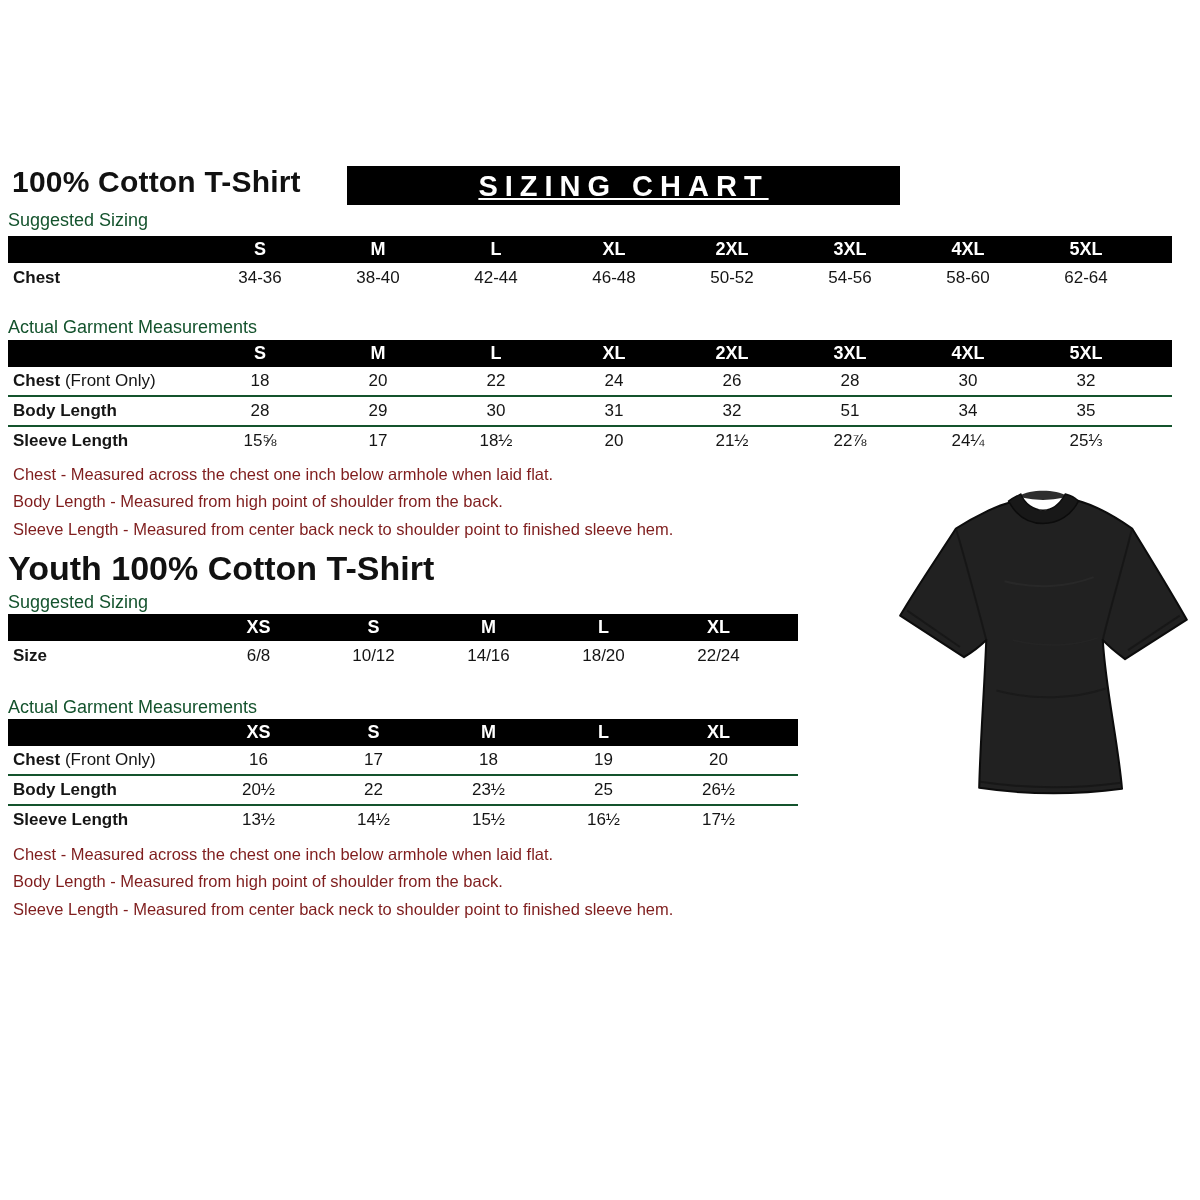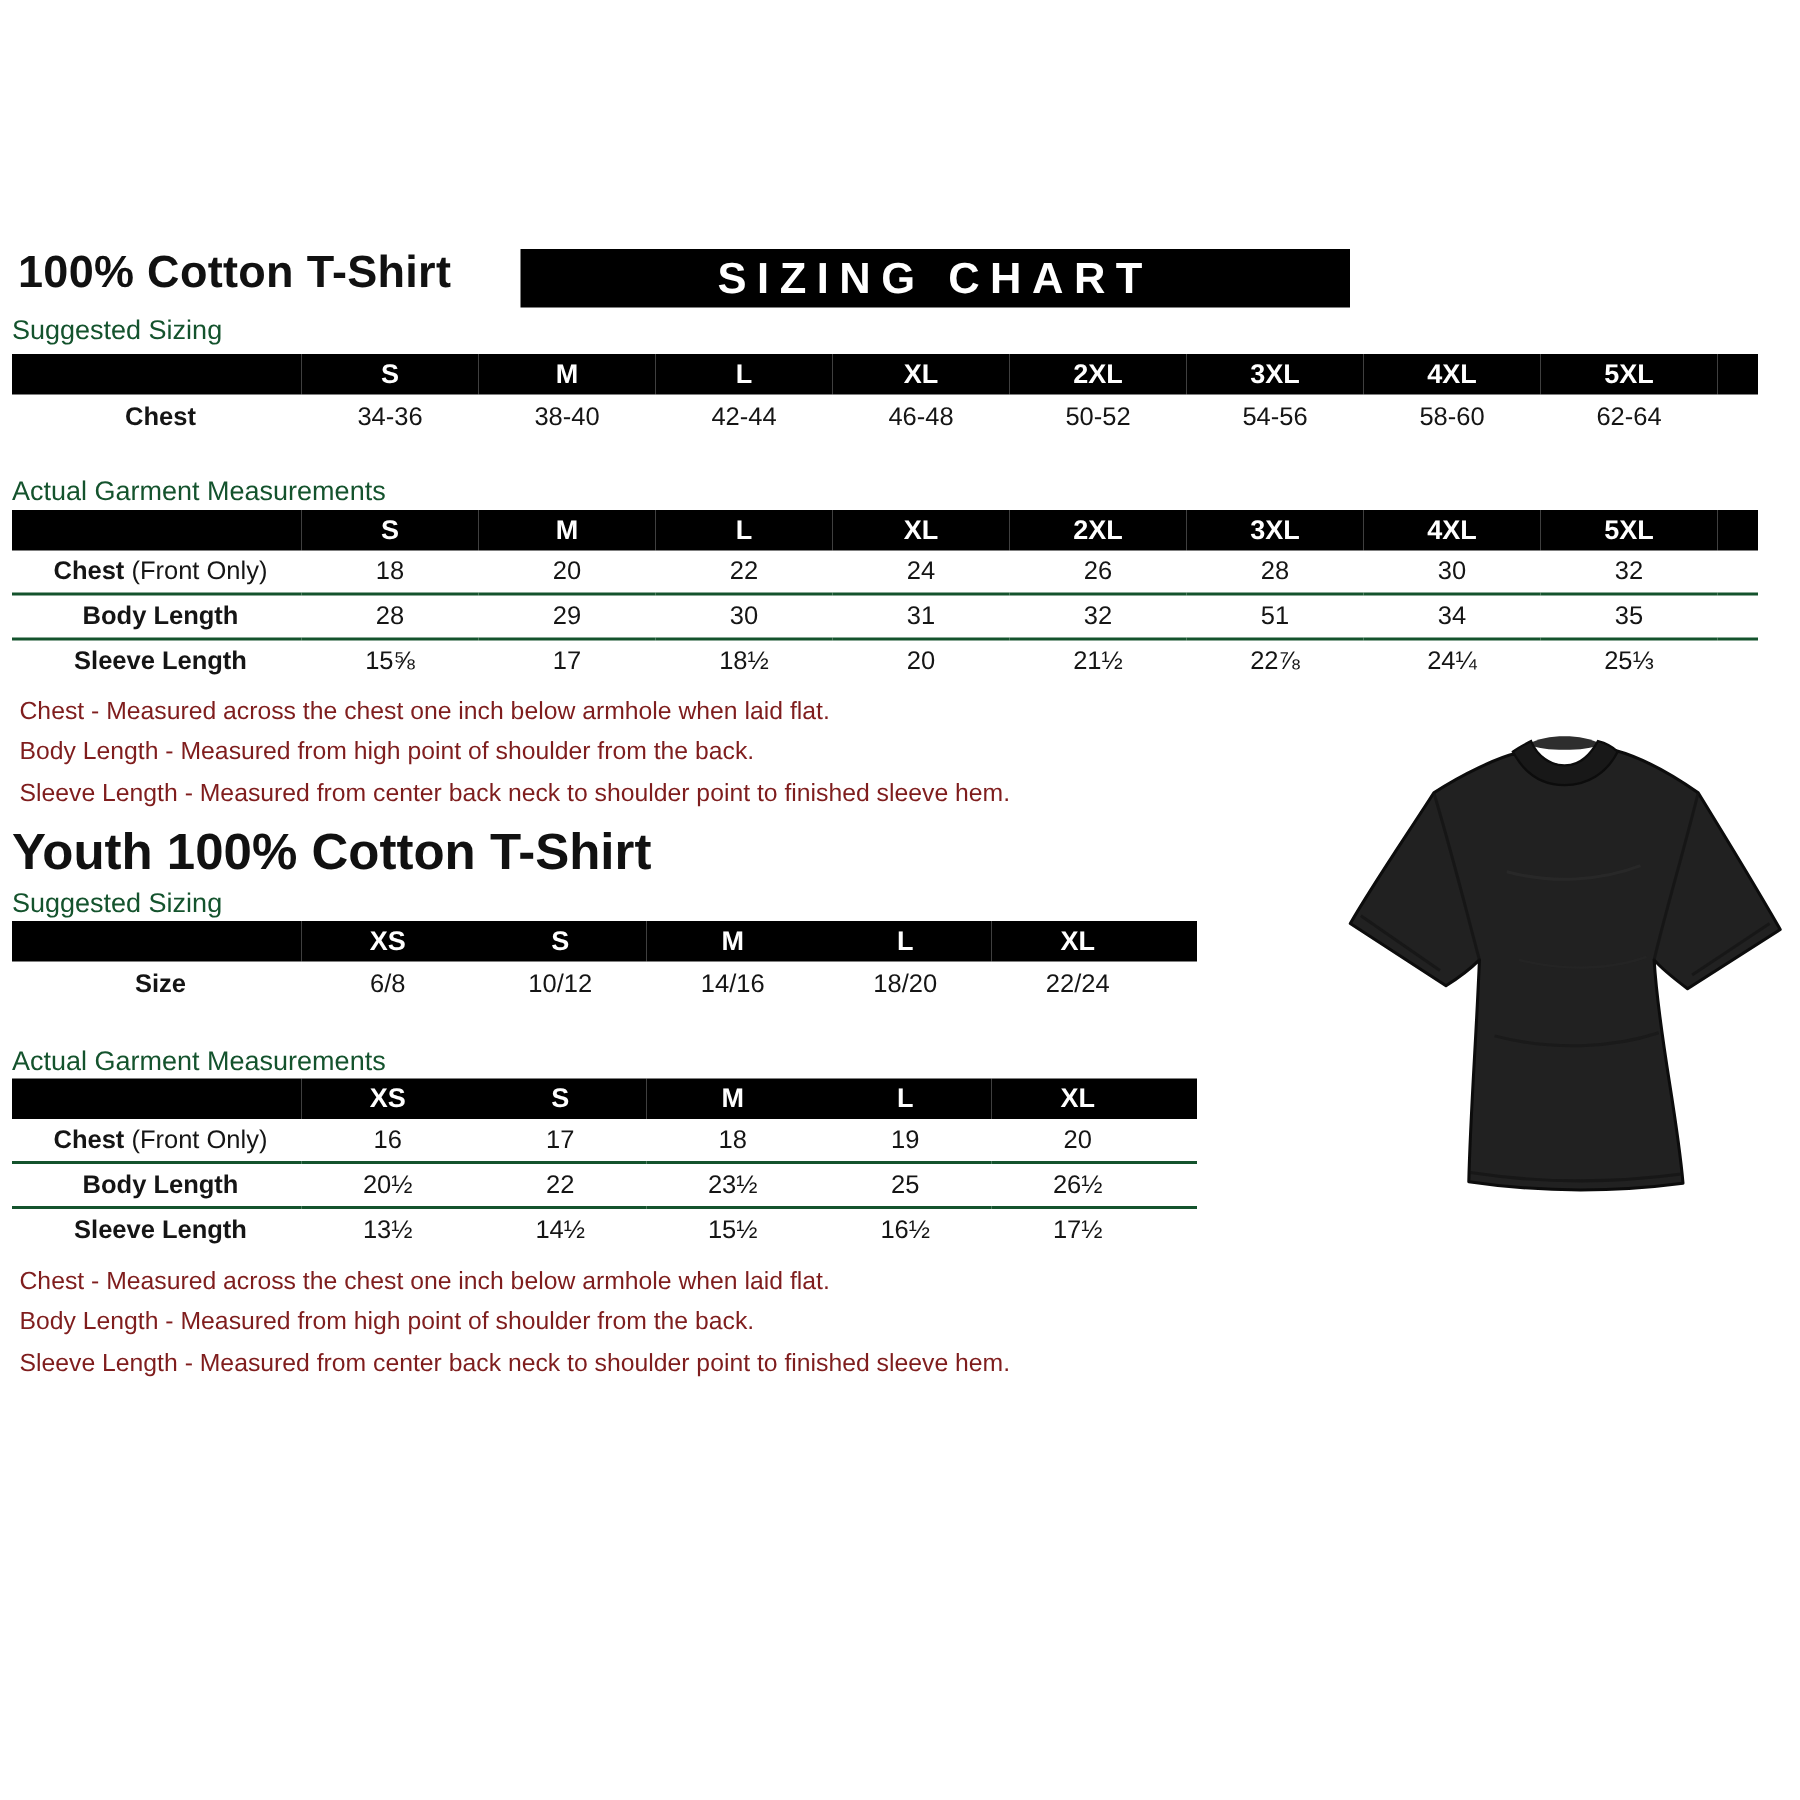--- a/index.html
+++ b/index.html
@@ -7,32 +7,32 @@
     position:relative;width:1200px;height:1048px;background:#ffffff;overflow:hidden;
     font-family:"Liberation Sans","DejaVu Sans",sans-serif;color:#111;
   }
   .abs{position:absolute;}
   .title1{font-size:30px;font-weight:700;letter-spacing:0.2px;}
   .title2{font-size:34px;font-weight:700;}
   .seclabel{font-size:18px;font-weight:400;color:#14532d;}
   .banner{
     background:#000;color:#fff;text-align:center;
     font-size:29px;font-weight:800;letter-spacing:7px;
-    width:553px;height:39px;line-height:40px;
+    width:553px;height:39px;line-height:40px;text-decoration:underline;
   }
   table.sztbl{border-collapse:collapse;table-layout:fixed;}
   table.sztbl th{
     background:#000;color:#fff;font-weight:700;font-size:18px;
     height:27px;text-align:center;padding:0;vertical-align:middle;
   }
   table.sztbl td{
     font-size:17px;color:#151515;text-align:center;height:29px;
     padding:0;vertical-align:middle;
   }
-  table.sztbl td.lbl{text-align:center;padding-left:5px;}
+  table.sztbl td.lbl{text-align:left;padding-left:5px;}
   .b{font-weight:700;}
   .adult-tbl{width:1164px;}
   .youth-tbl{width:790px;}
   .youth-tbl th{height:24px;}
   .youth-tbl td{height:27px;}
   table.act tbody tr + tr{border-top:2px solid #14532d;margin-left:40px;}
   table.act td{height:28px;}
   .c-lbl{width:193px;}
   .c-d{width:118px;}
   .c-sp{width:27px;}

